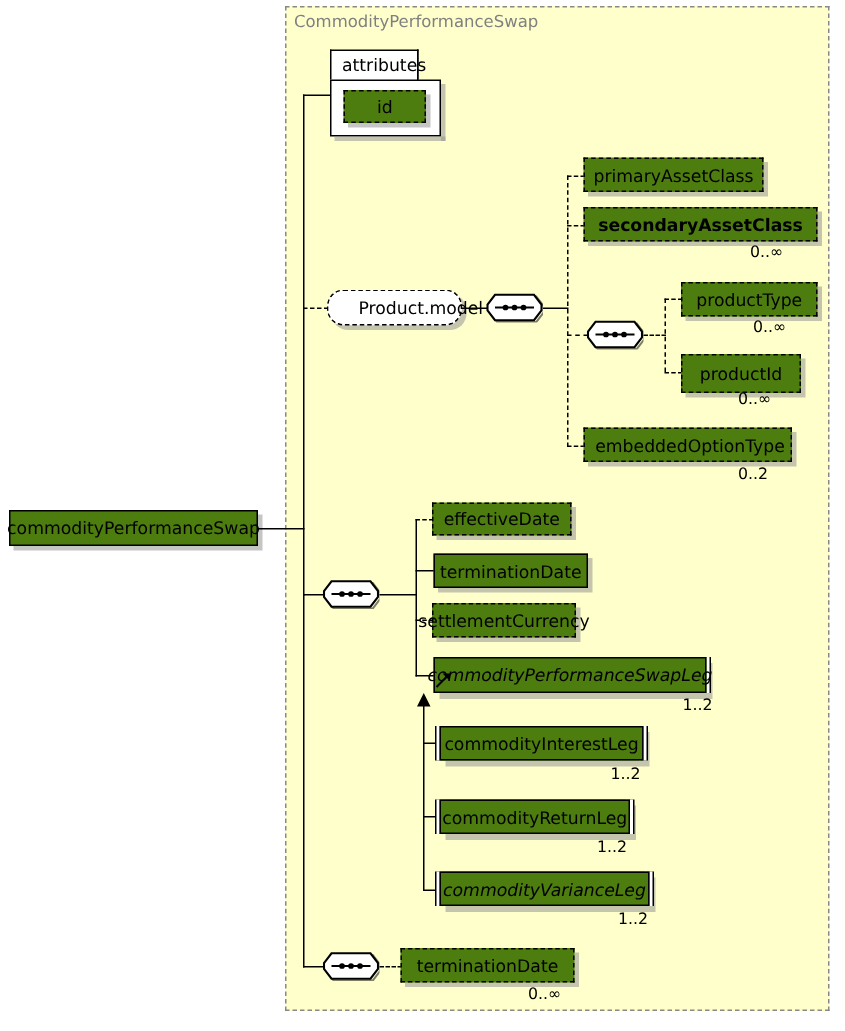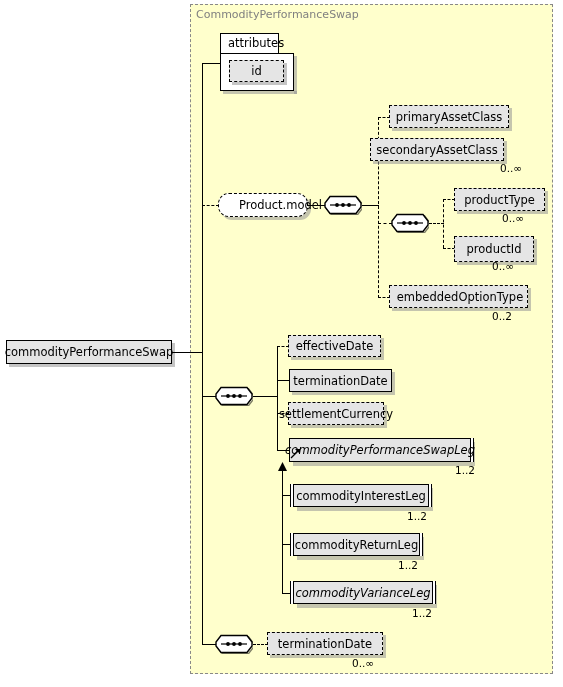--- a/index.html
+++ b/index.html
@@ -7,21 +7,21 @@
        font-family:"DejaVu Sans","Liberation Sans",sans-serif;}
   #canvas{position:absolute;left:0;top:0;width:563px;height:687px;}
 
   
   .ct-region{position:absolute;left:190px;top:4px;width:363px;height:670px;
              background:#ffffcc;border:1px dashed #888888;box-sizing:border-box;}
   .ct-title{position:absolute;left:196px;top:8px;font-size:11px;color:#808080;
             letter-spacing:0px;white-space:nowrap;}
 
   
-  .node{position:absolute;box-sizing:border-box;background:#e5e5e5;
+  .node{position:absolute;box-sizing:border-box;background:#4d7c0f;
         display:flex;align-items:center;justify-content:center;
         font-size:11.5px;color:#000000;white-space:nowrap;padding:0 8px;
         box-shadow:3px 3px 0 rgba(150,150,150,.55);}
   .node.solid{border:1.4px solid #000000;}
   .node.dashed{border:1.4px dashed #000000;}
   .node.root{box-shadow:3px 3px 0 rgba(150,150,150,.55);}
   .node.abstract{font-style:italic;border:1.4px solid #000;
         box-shadow:2px 0 0 0 #fff, 3px 0 0 0 #000, 4px 4px 0 rgba(150,150,150,.55);}
   .node.substgrp{border:1.4px solid #000;
         box-shadow:-2px 0 0 0 #fff, -3px 0 0 0 #000, 2px 0 0 0 #fff, 3px 0 0 0 #000, 4px 4px 0 rgba(150,150,150,.55);justify-content:center;}
@@ -104,21 +104,21 @@
 
   <div class="ln h" style="left:362px;top:205px;width:17px;"></div>
   <div class="dln v" style="left:378px;top:117px;height:181px;"></div>
 
   <div class="dln h" style="left:378px;top:117px;width:12px;"></div>
   <div class="node dashed" style="left:389px;top:105px;width:120px;height:23px;">
     <span>primaryAssetClass</span>
   </div>
 
   <div class="dln h" style="left:378px;top:150px;width:12px;"></div>
-  <div class="node dashed" style="left:370px;top:138px;width:134px;height:23px;">
+  <div class="node dashed" style="left:389px;top:138px;width:156px;height:23px;font-weight:bold;">
     <span>secondaryAssetClass</span>
   </div>
   <div class="card" style="left:500px;top:162px;">0..∞</div>
 
   <div class="dln h" style="left:378px;top:223px;width:14px;"></div>
   <div class="compositor" style="left:391px;top:213px;">
     <svg width="38" height="20" viewBox="0 0 38 20">
       <polygon points="6,1.5 32,1.5 37,8 37,12 32,18.5 6,18.5 1,12 1,8" fill="#ffffff" stroke="#000000" stroke-width="1.4" transform="translate(1.5,1.2)" opacity="0.5"></polygon>
       <polygon points="6,1.5 32,1.5 37,8 37,12 32,18.5 6,18.5 1,12 1,8" fill="#ffffff" stroke="#000000" stroke-width="1.4"></polygon>
       <line x1="6" y1="10" x2="32" y2="10" stroke="#000" stroke-width="1.2"></line>

